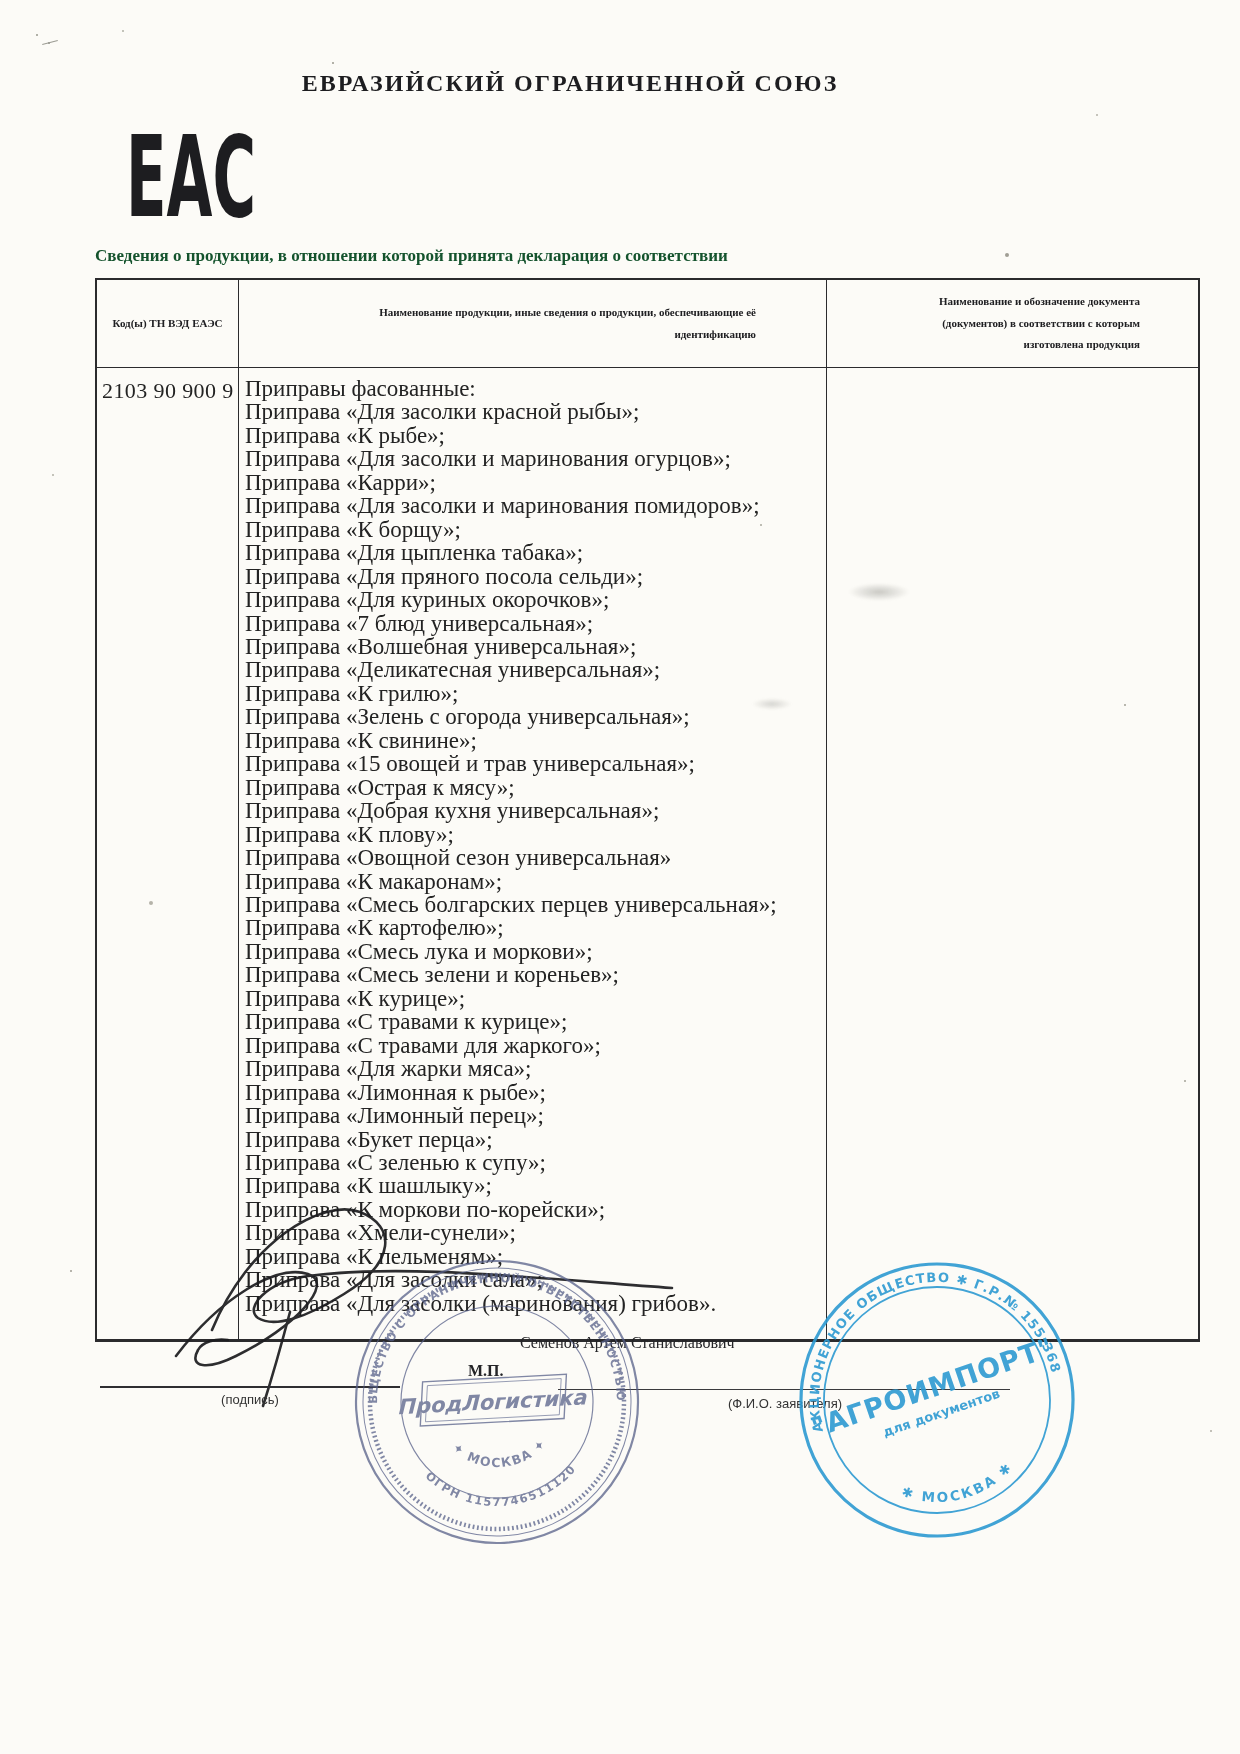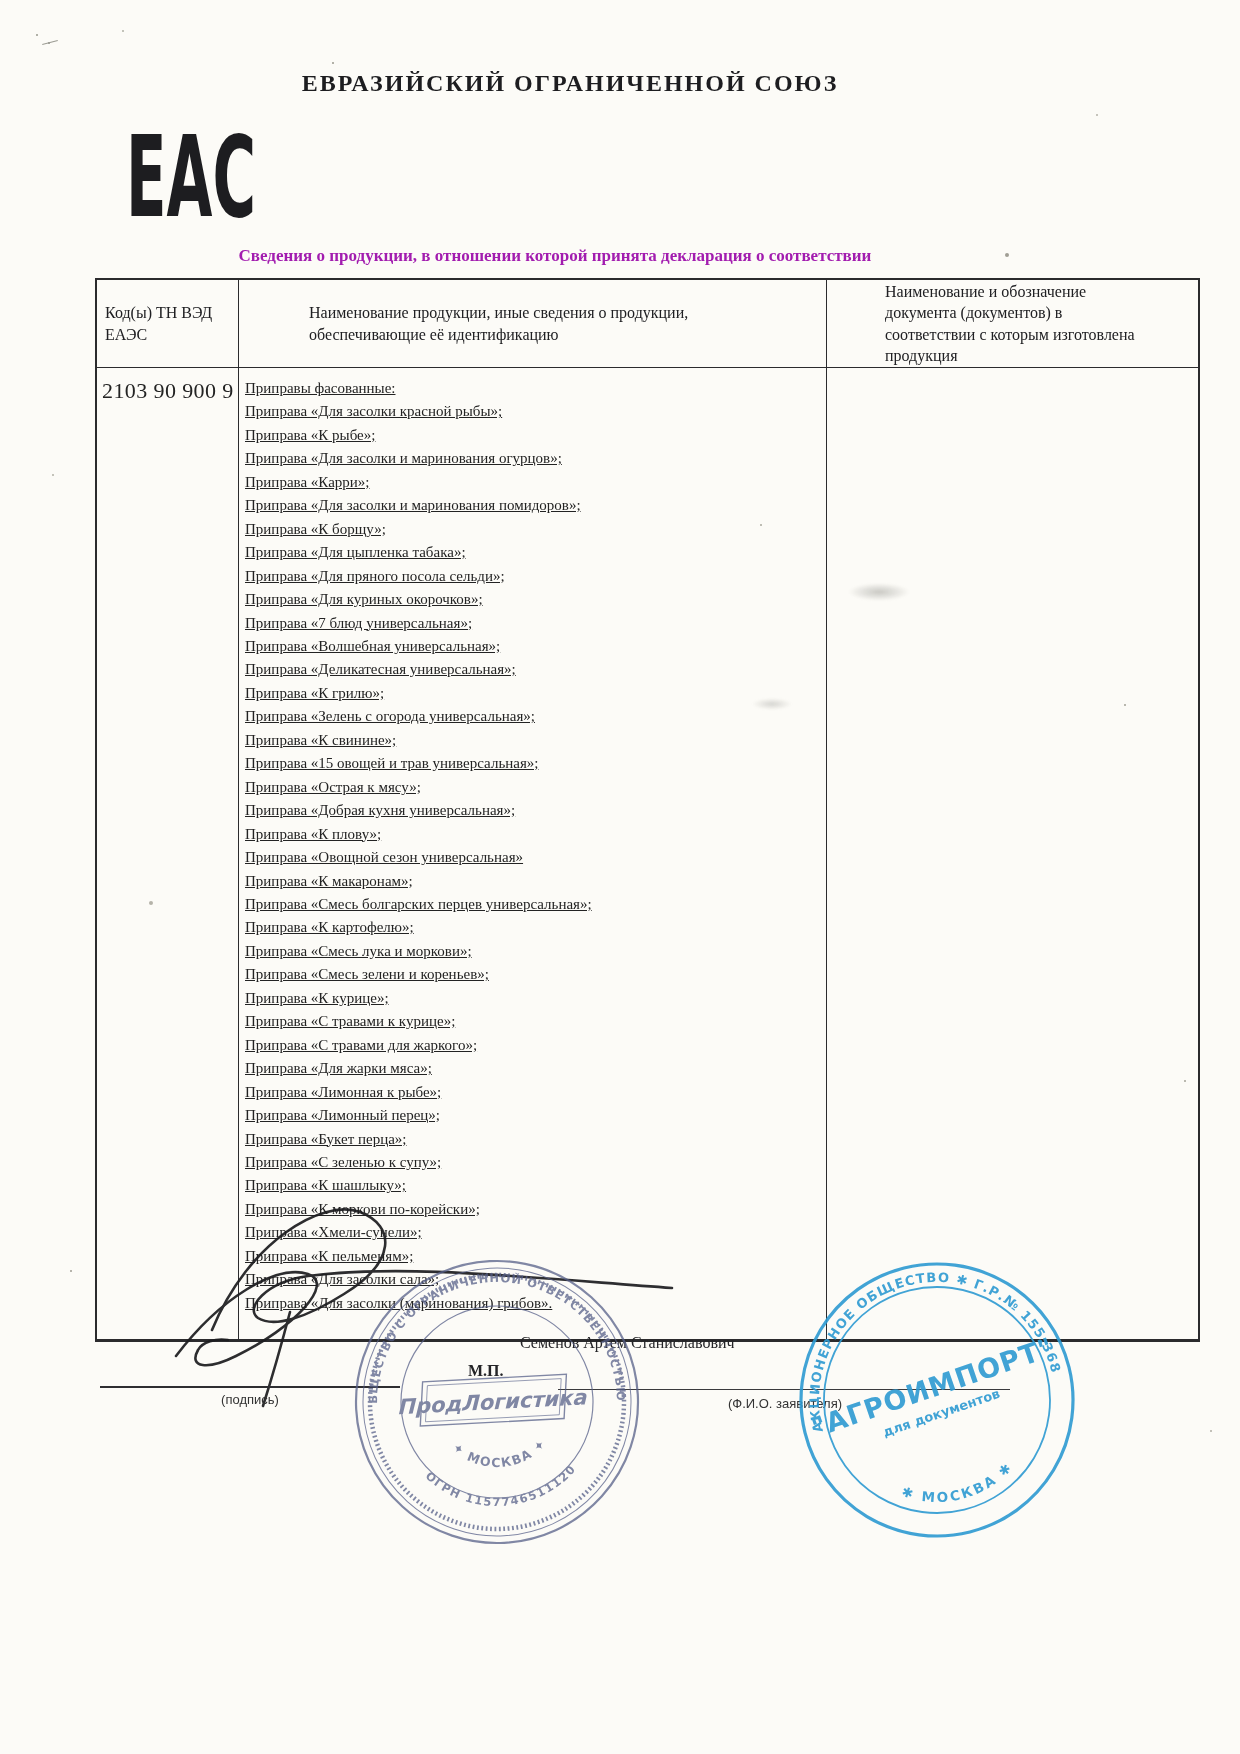--- a/index.html
+++ b/index.html
@@ -12,42 +12,42 @@
   .eac-logo{position:absolute;left:123px;top:110px;width:136px;height:122px;}
   .union-title{
     position:absolute;left:95px;top:70px;width:950px;text-align:center;
     font-size:24px;font-weight:bold;letter-spacing:2px;color:#1d1d20;
   }
   .appendix{
     position:absolute;left:115px;top:120px;width:950px;text-align:center;
     font-size:19px;font-weight:bold;line-height:24.5px;color:#1f1f22;
   }
   .subtitle{
-    position:absolute;left:95px;top:246px;width:920px;text-align:center;
-    font-size:17px;font-weight:bold;color:#a21caf;
+    position:absolute;left:95px;top:246px;width:920px;text-align:left;
+    font-size:17px;font-weight:bold;color:#14532d;
   }
   
   .decl-table{
     position:absolute;left:95px;top:278px;width:1105px;height:1064px;
     border:2px solid #2b2b2d;border-bottom-width:3px;
     display:grid;grid-template-columns:142px 588px 1fr;grid-template-rows:88px 1fr;
     box-sizing:border-box;background:transparent;
   }
   .cell{box-sizing:border-box;border-right:1.6px solid #2b2b2d;}
   .cell:nth-child(3n){border-right:none;}
   .th{
     border-bottom:1.6px solid #2b2b2d;
-    display:flex;align-items:center;justify-content:center;text-align:left;
-    font-weight:normal;font-size:16px;line-height:21.5px;color:#202023;
+    display:flex;align-items:center;justify-content:center;text-align:right;
+    font-weight:bold;font-size:11px;line-height:21.5px;color:#202023;
   }
   .th.h1{padding:10px 8px;}
   .th.h2{padding:1px 70px;}
   .th.h3{padding:0 58px;}
   .code-cell{padding:10px 4px 16px 5px;font-size:22px;letter-spacing:.4px;}
-  .products-cell{padding:9px 8px 0 6px;font-size:15px;line-height:23.45px;text-decoration:underline;}
+  .products-cell{padding:9px 8px 0 6px;font-size:23px;line-height:23.45px;}
   .product-line{white-space:nowrap;}
   .doc-cell{position:relative;}
   
   .sig-svg{position:absolute;left:80px;top:1180px;}
   .sig-line{position:absolute;left:100px;top:1386px;width:300px;border-top:2px solid #2e2e31;}
   .sig-caption{
     position:absolute;left:100px;top:1392px;width:300px;text-align:center;
     font-family:"Liberation Sans",sans-serif;font-size:13px;color:#333;
   }
   .mp-label{position:absolute;left:468px;top:1362px;font-size:16px;font-weight:bold;color:#242427;}

